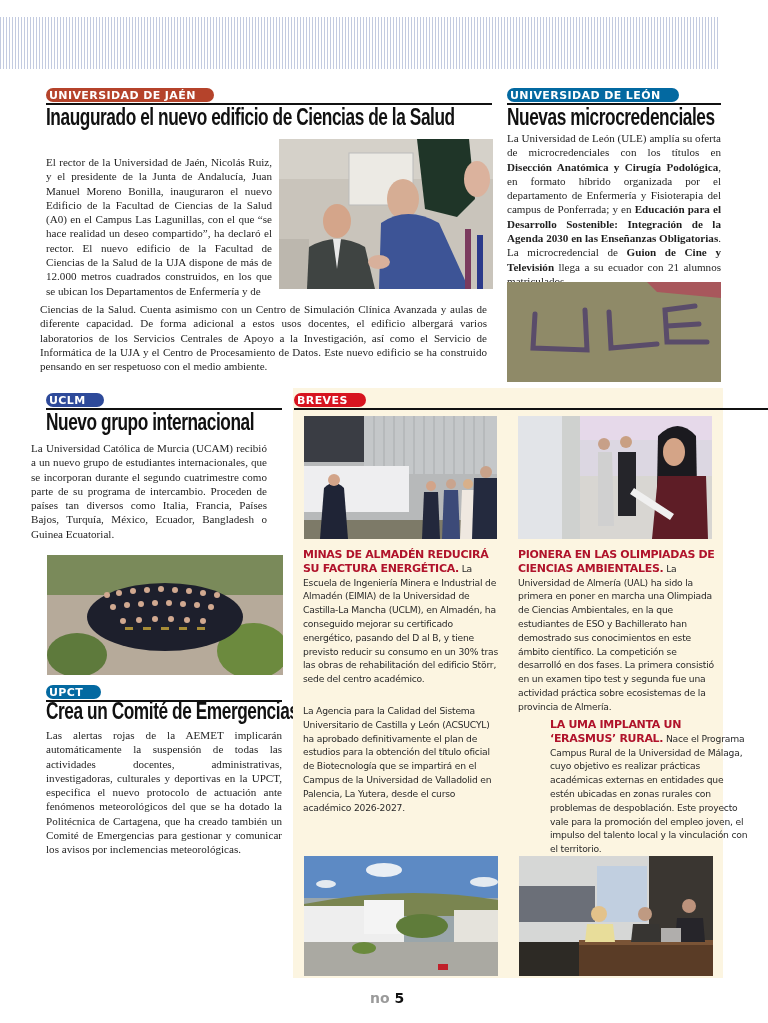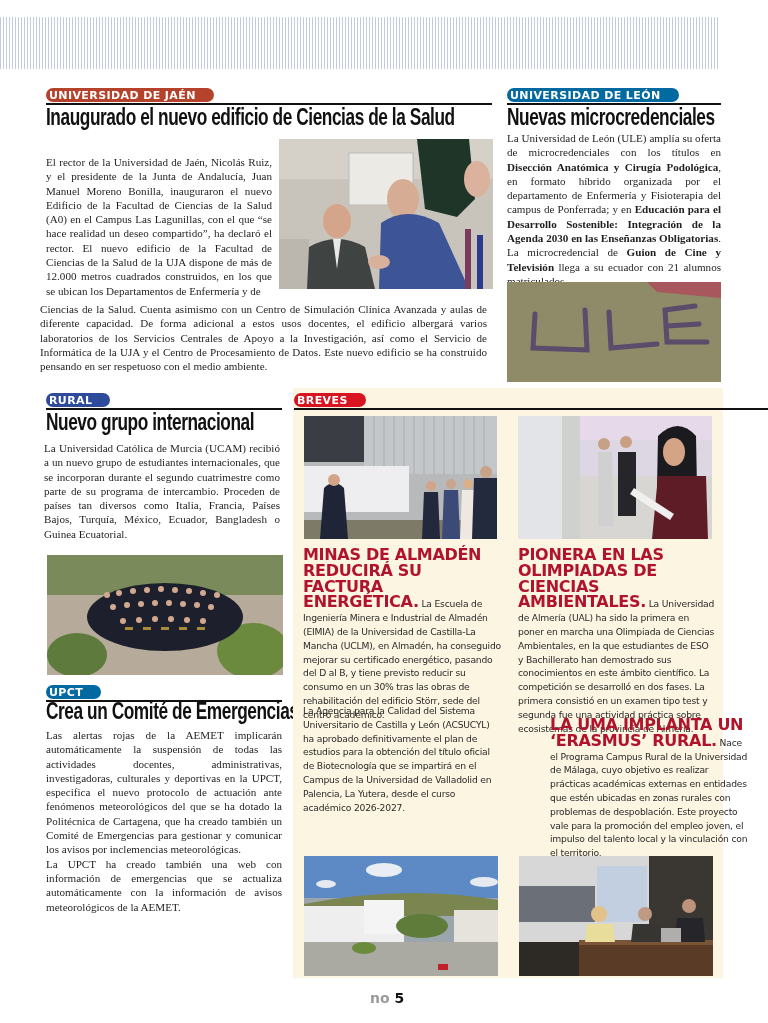--- a/index.html
+++ b/index.html
@@ -40,32 +40,32 @@
 
   
   #leon-tag-wrap { position: absolute; left: 507px; top: 84px; width: 214px; }
   #leon-head { position: absolute; left: 507px; top: 103px; font-size: 24px; transform: scaleX(0.72); white-space: nowrap; }
   #leon-body { position: absolute; left: 507px; top: 131px; width: 214px; }
   #leon-photo { left: 507px; top: 282px; width: 214px; height: 100px; }
 
   
   #ucam-tag-wrap { position: absolute; left: 46px; top: 389px; width: 236px; }
   #ucam-head { position: absolute; left: 46px; top: 408px; font-size: 24px; transform: scaleX(0.72); white-space: nowrap; }
-  #ucam-body { position: absolute; left: 44px; top: 441px; width: 236px; }
+  #ucam-body { position: absolute; left: 31px; top: 441px; width: 236px; }
   #ucam-photo { left: 47px; top: 555px; width: 236px; height: 120px; }
 
   
   #upct-tag-wrap { position: absolute; left: 46px; top: 681px; width: 236px; }
   #upct-head { position: absolute; left: 46px; top: 697px; font-size: 24px; transform: scaleX(0.72); white-space: nowrap; }
   #upct-body { position: absolute; left: 46px; top: 728px; width: 236px; }
 
   
   #breves-panel { position: absolute; left: 293px; top: 388px; width: 430px; height: 590px; background: #fcf5e1; }
   #breves-tag-wrap { position: absolute; left: 294px; top: 389px; width: 480px; }
-  .breve-title { font-family: "DejaVu Sans", sans-serif; font-weight: bold; color: #b0132b; font-size: 16px; line-height: 13px; letter-spacing: -0.3px; }
+  .breve-title { font-family: "DejaVu Sans", sans-serif; font-weight: bold; color: #b0132b; font-size: 11px; line-height: 13px; letter-spacing: -0.3px; }
   .breve-text { font-family: "DejaVu Sans", sans-serif; font-size: 9.2px; line-height: 13.8px; color: #2a2a2a; letter-spacing: -0.2px; }
   .breve-text .breve-title { display: inline; }
   #breve-1 { position: absolute; left: 303px; top: 548px; width: 198px; }
   #breve-2 { position: absolute; left: 303px; top: 704px; width: 198px; }
   #breve-3 { position: absolute; left: 518px; top: 548px; width: 198px; }
   #breve-4 { position: absolute; left: 542px; top: 718px; width: 198px; margin-left: 8px; }
   #b-photo-1 { left: 304px; top: 416px; width: 193px; height: 123px; }
   #b-photo-2 { left: 518px; top: 416px; width: 194px; height: 123px; }
   #b-photo-3 { left: 304px; top: 856px; width: 194px; height: 120px; }
   #b-photo-4 { left: 519px; top: 856px; width: 194px; height: 120px; }
@@ -118,21 +118,21 @@
     <rect y="0" width="214" height="100" fill="url(#grass)" opacity="0.3"></rect>
     <g fill="#3a3545" stroke="#5a4c6a" stroke-width="5" stroke-linecap="round">
       <path d="M28 32 L26 66 L80 68 L78 28" fill="none"></path>
       <path d="M102 30 L104 66 L150 62" fill="none"></path>
       <path d="M188 24 L158 28 L160 60 L200 60 M160 44 L192 42" fill="none"></path>
     </g>
   </svg>
 </div>
 
 <div id="ucam-tag-wrap">
-  <span class="section-tag" style="background:#2e4a9a">RURAL</span>
+  <span class="section-tag" style="background:#2e4a9a">UCLM</span>
   <div class="tag-rule"></div>
 </div>
 <div id="ucam-head" class="headline">Nuevo grupo internacional</div>
 <div id="ucam-body" class="body-serif">La Universidad Católica de Murcia (UCAM) recibió a un nuevo grupo de estudiantes internacionales, que se incorporan durante el segundo cuatrimestre como parte de su programa de intercambio. Proceden de países tan diversos como Italia, Francia, Países Bajos, Turquía, México, Ecuador, Bangladesh o Guinea Ecuatorial.</div>
 <div id="ucam-photo" class="photo">
   <svg width="236" height="120" viewBox="0 0 236 120">
     <rect width="236" height="120" fill="#5b6a45"></rect>
     <rect x="0" y="0" width="236" height="40" fill="#7a8a5a"></rect>
     <rect x="0" y="40" width="236" height="80" fill="#b6aa9a"></rect>
     <ellipse cx="30" cy="100" rx="30" ry="22" fill="#5e7a3c"></ellipse>
@@ -173,21 +173,20 @@
   </svg>
 </div>
 
 <div id="upct-tag-wrap">
   <span class="section-tag" style="background:#0369a1">UPCT</span>
   <div class="tag-rule"></div>
 </div>
 <div id="upct-head" class="headline">Crea un Comité de Emergencias</div>
 <div id="upct-body" class="body-serif">
   <p>Las alertas rojas de la AEMET implicarán automáticamente la suspensión de todas las actividades docentes, administrativas, investigadoras, culturales y deportivas en la UPCT, especifica el nuevo protocolo de actuación ante fenómenos meteorológicos del que se ha dotado la Politécnica de Cartagena, que ha creado también un Comité de Emergencias para gestionar y comunicar los avisos por inclemencias meteorológicas.</p>
-  <p>La UPCT ha creado también una web con información de emergencias que se actualiza automáticamente con la información de avisos meteorológicos de la AEMET.</p>
 </div>
 
 <div id="breves-panel"></div>
 <div id="breves-tag-wrap">
   <span class="section-tag" style="background:#d7141f">BREVES</span>
   <div class="tag-rule"></div>
 </div>
 
 <div id="b-photo-1" class="photo">
   <svg width="193" height="123" viewBox="0 0 193 123">

